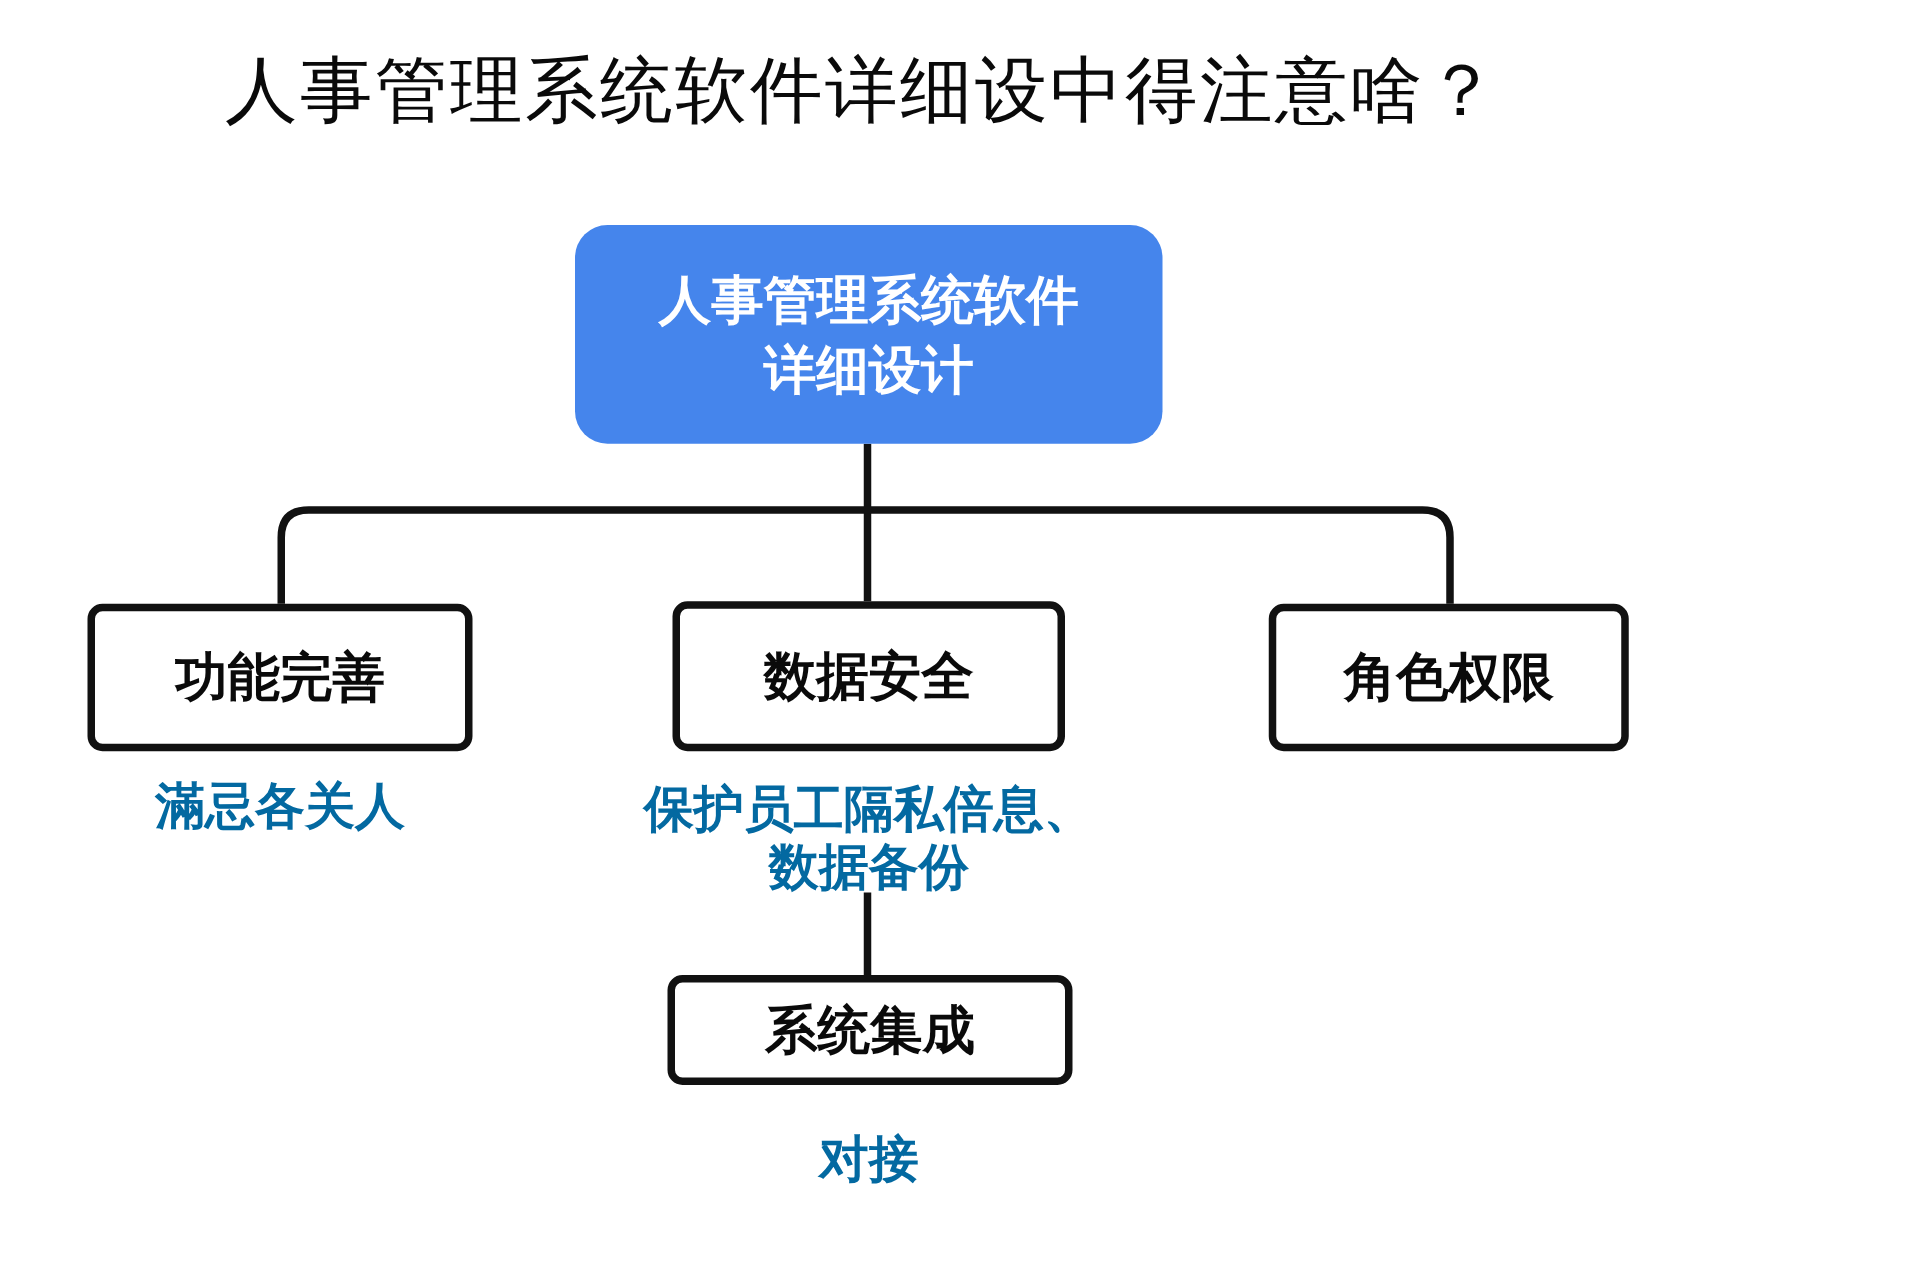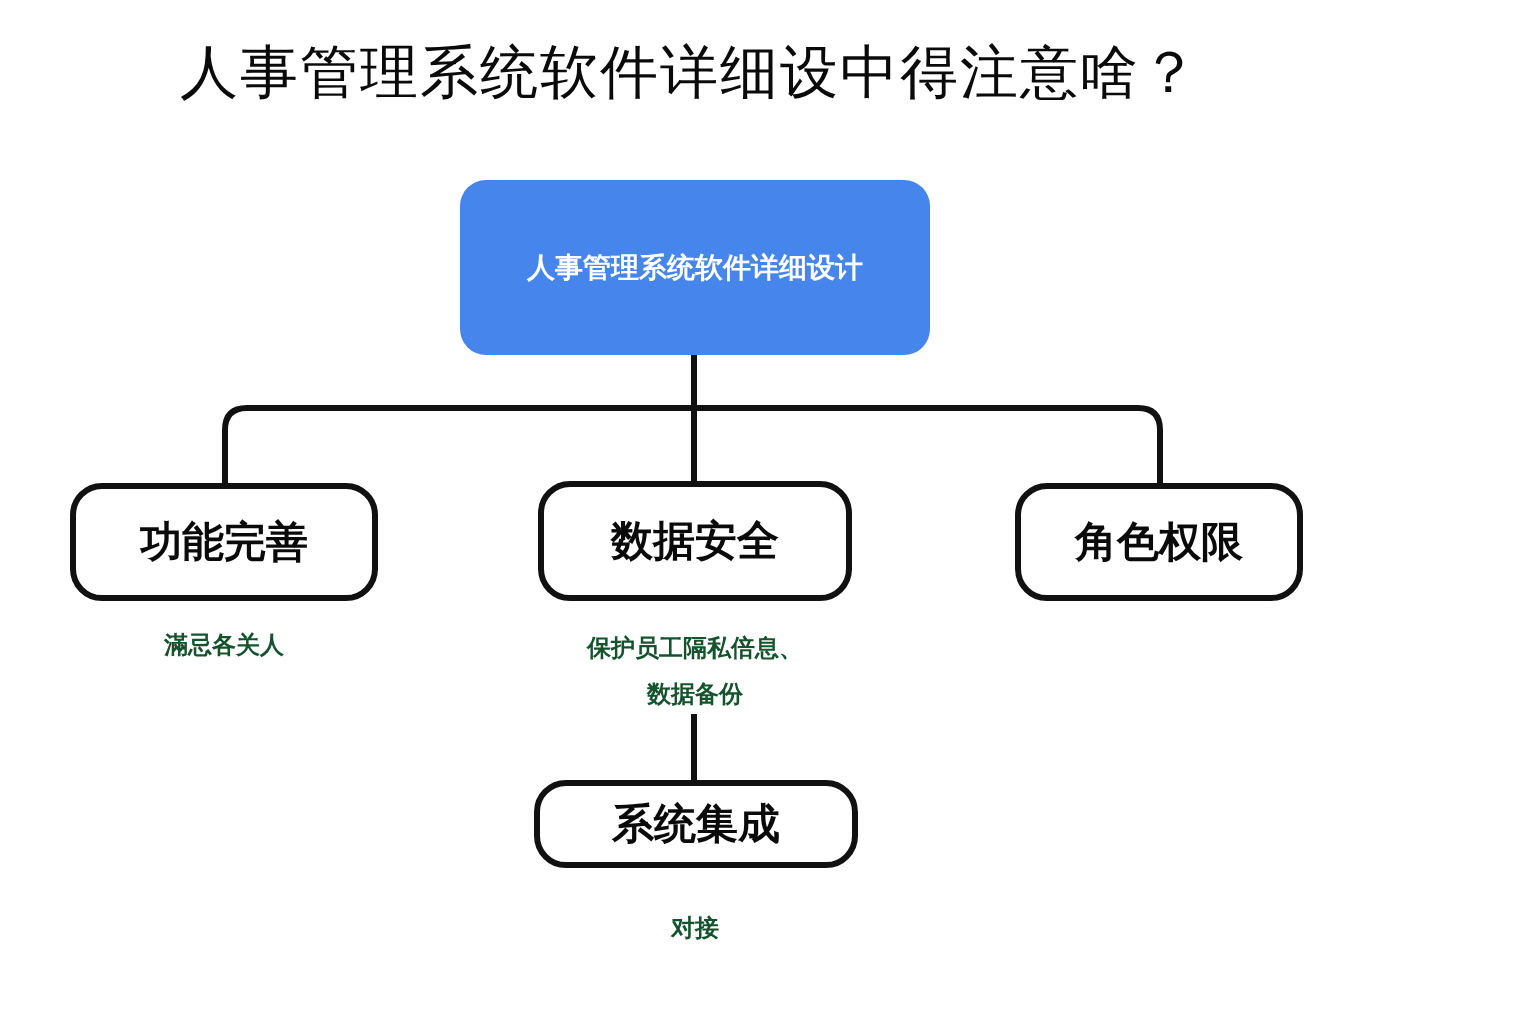--- a/index.html
+++ b/index.html
@@ -28,47 +28,47 @@
     fill:none;
     stroke:#111111;
     stroke-width:6;
     stroke-linecap:butt;
   }
   .root-node{
     position:absolute;
     left:460px;top:180px;width:470px;height:175px;
     background:#4585EC;
     border-radius:26px;
-    display:flex;flex-direction:row;justify-content:center;align-items:center;
+    display:flex;flex-direction:column;justify-content:center;align-items:center;
     color:#ffffff;
-    font-size:28px;font-weight:800;
+    font-size:42px;font-weight:800;
     line-height:56px;
     text-align:center;
   }
   .node{
     position:absolute;
     background:#ffffff;
     border:6px solid #111111;
-    border-radius:32px;
+    border-radius:12px;
     display:flex;justify-content:center;align-items:center;
     font-size:42px;font-weight:800;
     text-align:center;
     box-sizing:border-box;
     color:#0a0a0a;
   }
   .node-left{left:70px;top:483px;width:308px;height:118px;}
   .node-middle{left:538px;top:481px;width:314px;height:120px;}
   .node-right{left:1015px;top:483px;width:288px;height:118px;}
   .node-bottom{left:534px;top:780px;width:324px;height:88px;}
   .desc{
     position:absolute;
     text-align:center;
-    font-size:24px;font-weight:700;
+    font-size:40px;font-weight:700;
     line-height:46px;
-    color:#14532d;
+    color:#0369a1;
   }
   .desc-left{left:54px;top:622px;width:340px;}
   .desc-middle{left:505px;top:625px;width:380px;}
   .desc-right{left:1010px;top:622px;width:320px;}
   .desc-bottom{left:505px;top:905px;width:380px;}
 </style>
 </head>
 <body>
 
 <div class="canvas">

